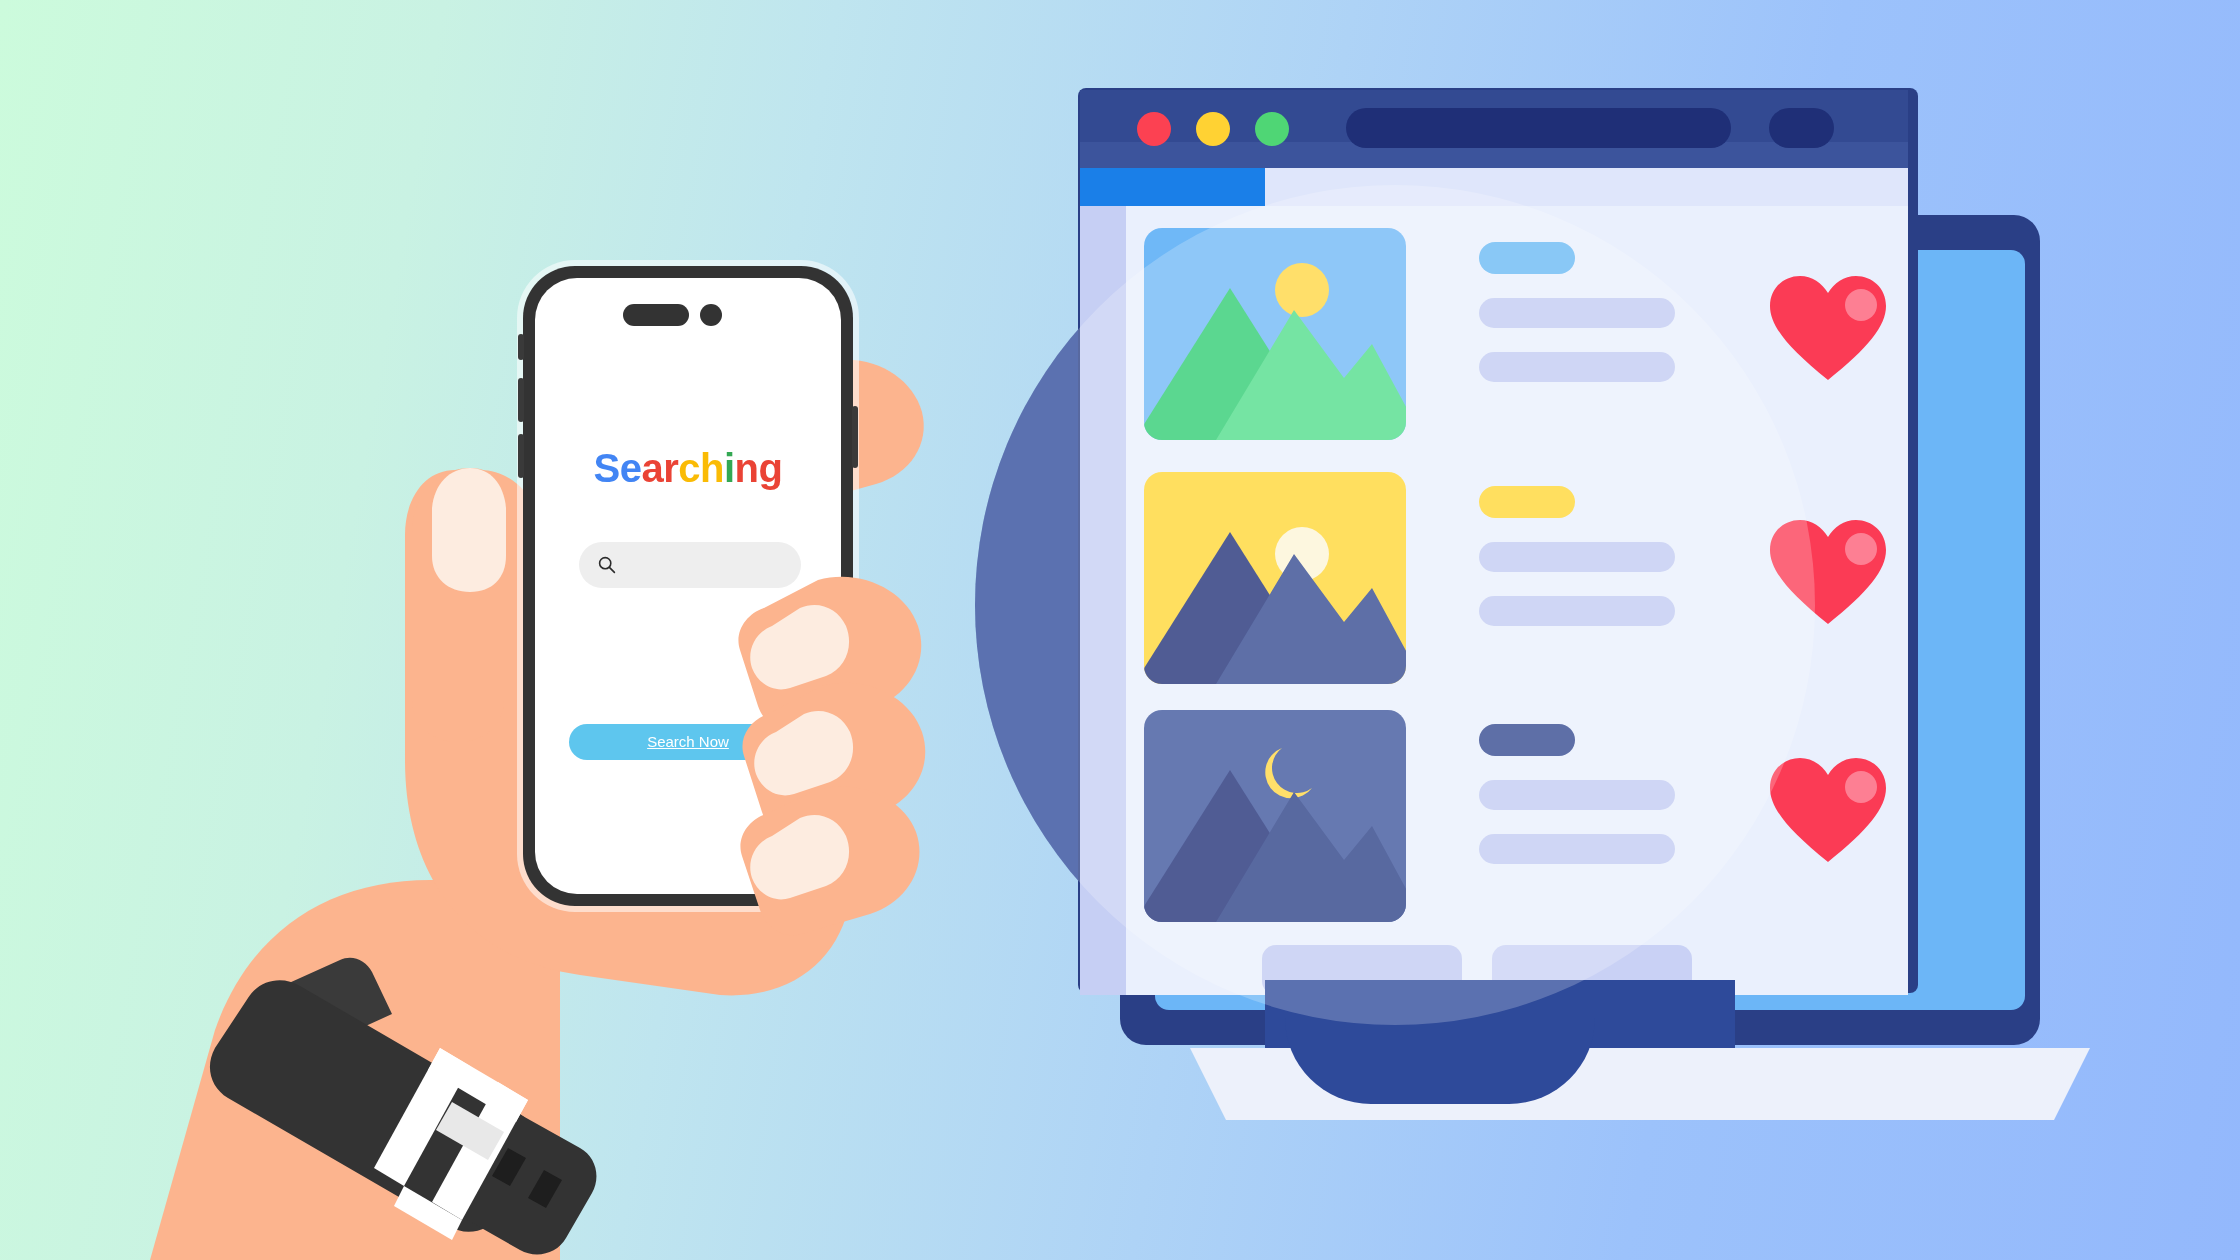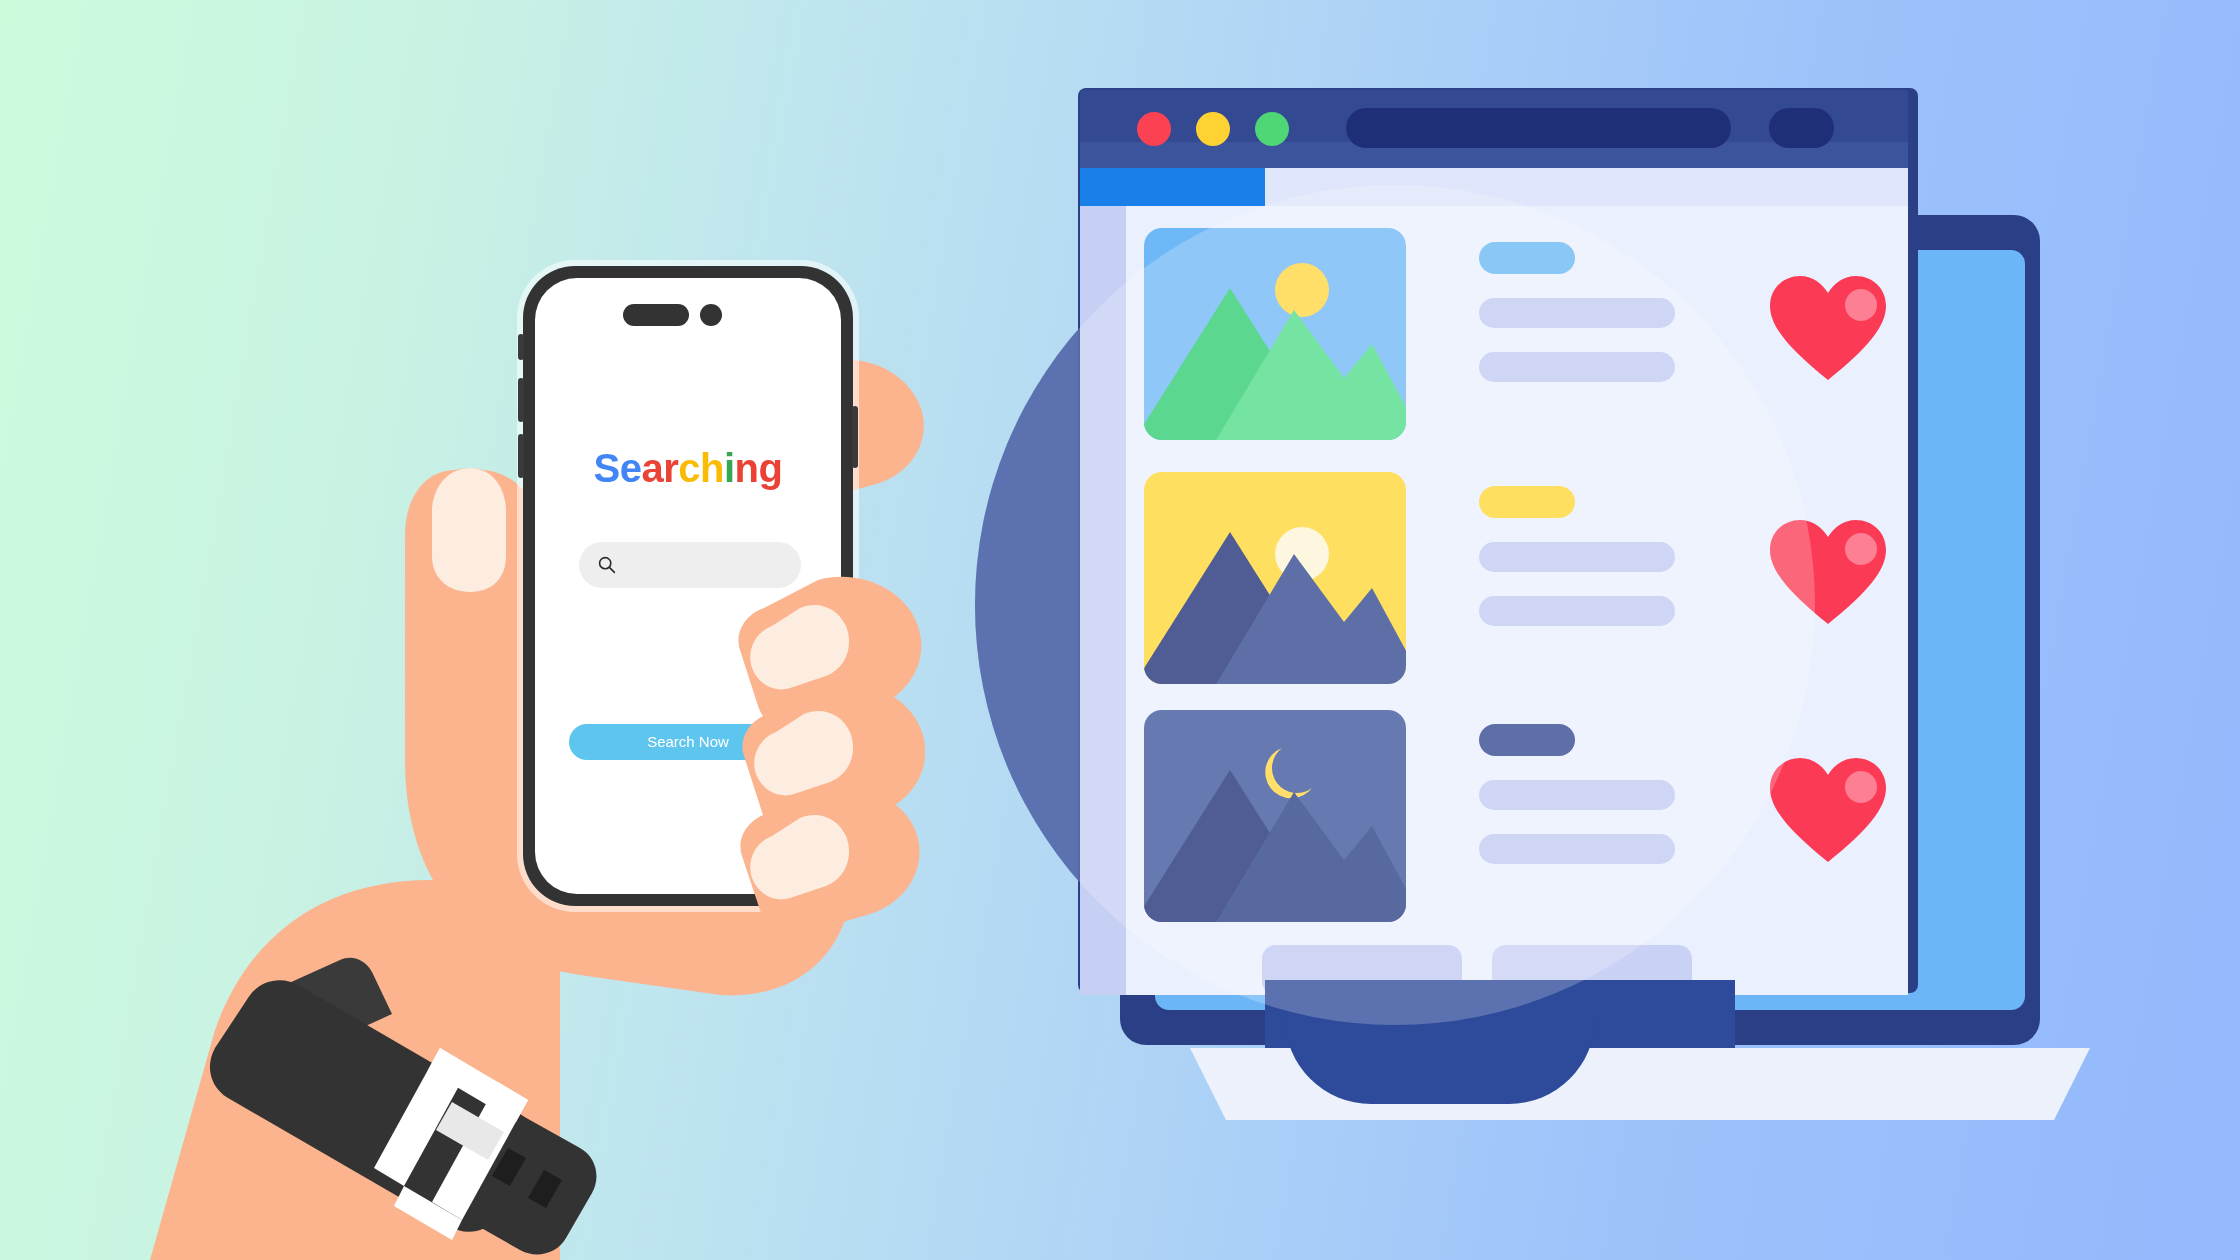--- a/index.html
+++ b/index.html
@@ -302,20 +302,21 @@
     height: 36px;
     background: #5ec6ee;
     border-radius: 18px;
     color: #ffffff;
     font-size: 15px;
     line-height: 36px;
     text-align: center;
     border: none;
     padding: 0;
     font-family: "Liberation Sans", sans-serif;
+    text-decoration: underline;
   }
 
   .phone-btn {
     position: absolute;
     background: #3a3a3a;
     border-radius: 3px;
   }
 </style>
 </head>
 <body>

